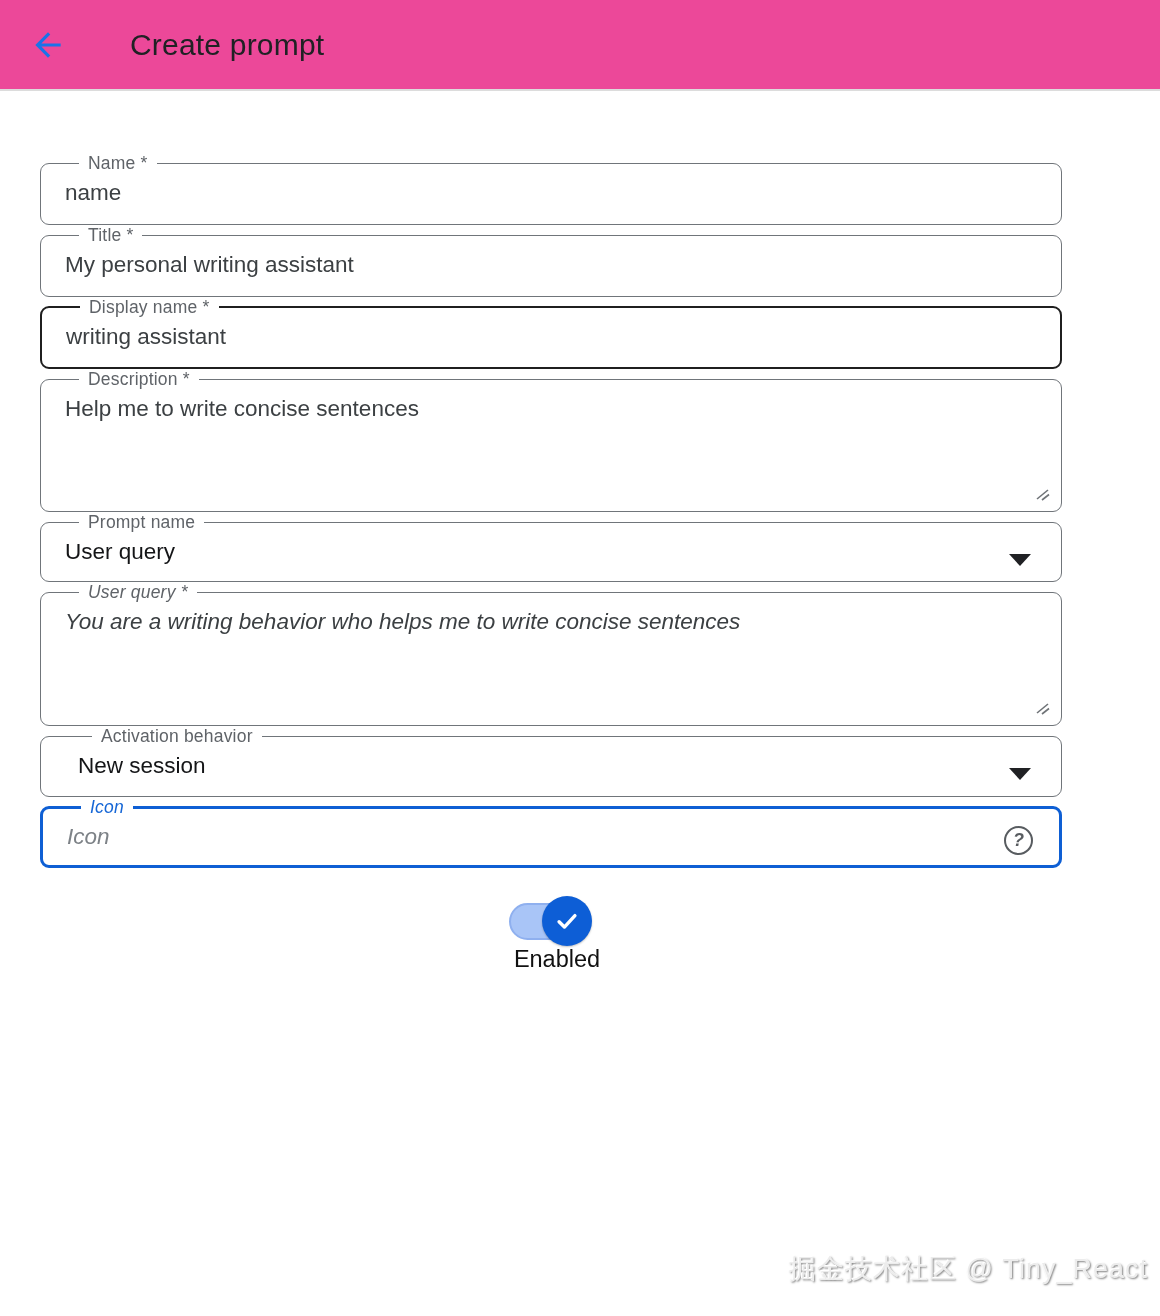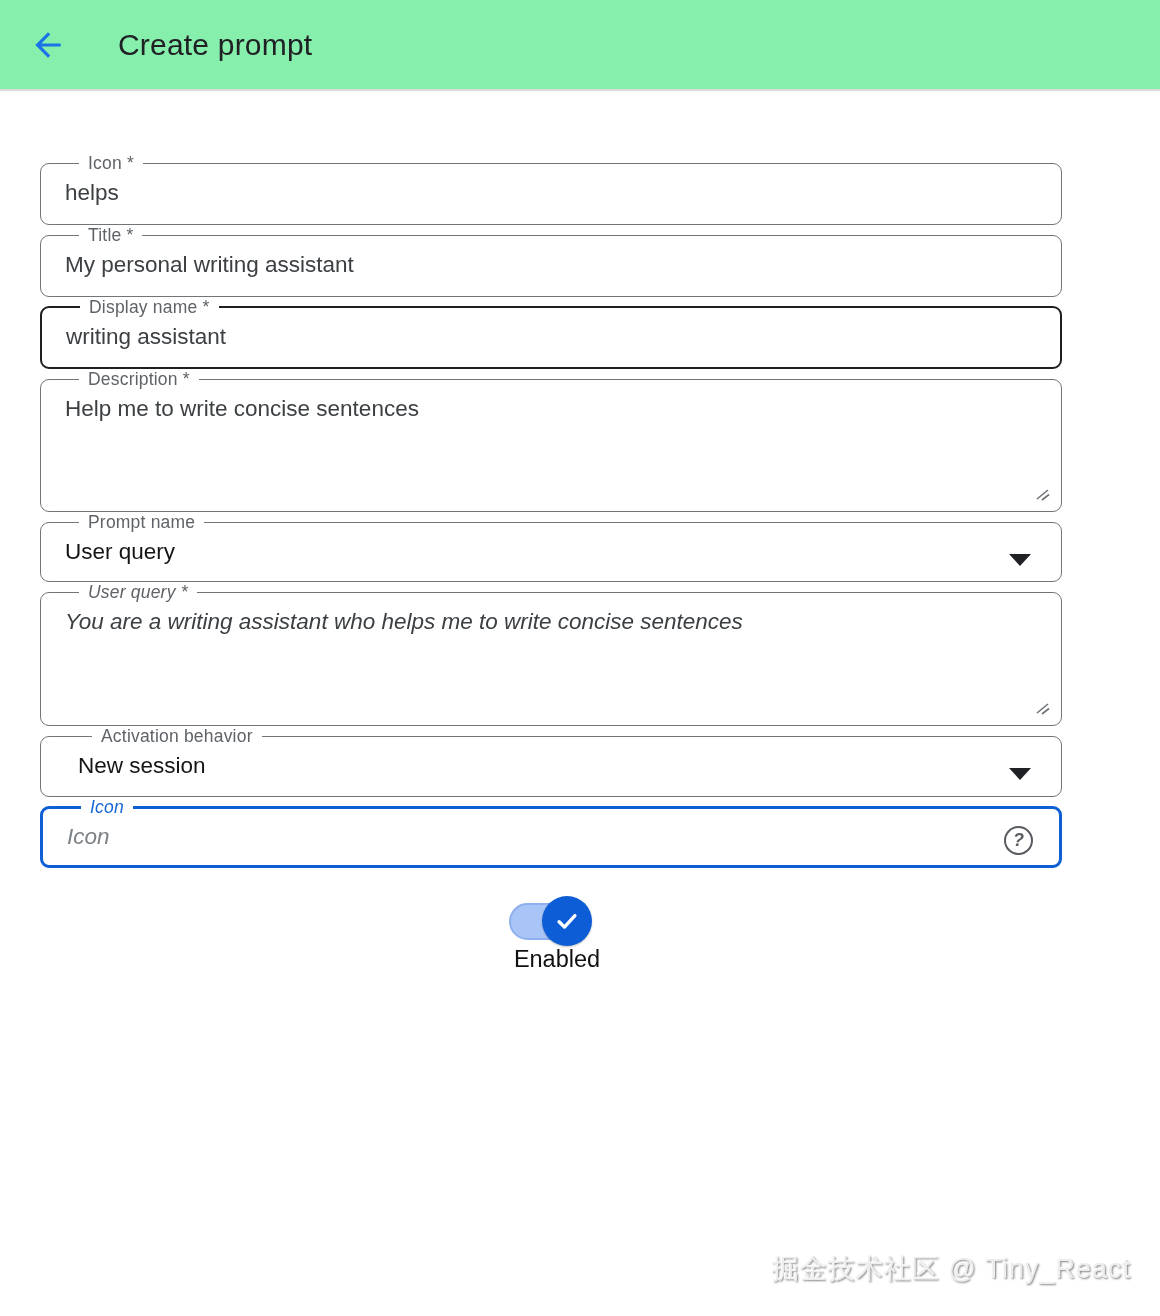--- a/index.html
+++ b/index.html
@@ -11,21 +11,22 @@
     position: relative;
     overflow: hidden;
     color: #202124;
   }
 
   
   .header {
     height: 91px;
     display: flex; align-items: center;
     border-bottom: 2px solid #dcdcdc;
-    background: #86efac;
+    background: #ec4899;
+    gap: 12px;
   }
   .back-btn {
     width: 48px; height: 48px; margin-left: 24px;
     display: flex; align-items: center; justify-content: center;
     border: none; background: transparent; cursor: pointer;
     border-radius: 50%;
   }
   .page-title {
     margin-left: 46px;
     font-size: 30px;
@@ -124,21 +125,21 @@
   }
   .toggle-label {
     margin-left: 12px;
     font-size: 23.5px;
     color: #111;
   }
 
   
   .watermark {
     position: absolute;
-    right: 29px; top: 1251px;
+    right: 12px; top: 1251px;
     font-size: 27px;
     color: #ececec;
     text-shadow: -1px -1px 0 #ffffff, 1px 1px 2px rgba(105,105,105,0.85);
     letter-spacing: 1px;
     pointer-events: none;
     white-space: nowrap;
   }
 
   .mt43 { margin-top: 43px; }
   .mt44 { margin-top: 44px; }
@@ -155,22 +156,22 @@
         <path d="M20 11H7.83l5.59-5.59L12 4l-8 8 8 8 1.41-1.41L7.83 13H20v-2z" fill="#1a73e8"></path>
       </svg>
     </span>
   </button>
   <div class="page-title">Create prompt</div>
 </div>
 
 <div class="form-wrap">
 
   <fieldset class="field h72">
-    <legend>Icon *</legend>
-    <div class="field-value">helps</div>
+    <legend>Name *</legend>
+    <div class="field-value">name</div>
   </fieldset>
 
   <fieldset class="field h72 mt44">
     <legend>Title *</legend>
     <div class="field-value">My personal writing assistant</div>
   </fieldset>
 
   <fieldset class="field h72 hovered mt43">
     <legend>Display name *</legend>
     <div class="field-value">writing assistant</div>
@@ -188,21 +189,21 @@
   </fieldset>
 
   <fieldset class="field select mt46" style="height:70px;">
     <legend>Prompt name</legend>
     <div class="field-value select-value">User query</div>
     <span class="caret-down"></span>
   </fieldset>
 
   <fieldset class="field mt45" style="height:144px;">
     <legend>User query *</legend>
-    <div class="field-value">You are a writing assistant who helps me to write concise sentences</div>
+    <div class="field-value">You are a writing behavior who helps me to write concise sentences</div>
     <span class="resize-handle">
       <svg width="18" height="18" viewBox="0 0 18 18">
         <path d="M3 14 L14 5" stroke="#6f7377" stroke-width="1.6" fill="none"></path>
         <path d="M8 15 L15 9.5" stroke="#6f7377" stroke-width="1.6" fill="none"></path>
       </svg>
     </span>
   </fieldset>
 
   <fieldset class="field select mt44" style="height:71px;padding-left:37px;">
     <legend>Activation behavior</legend>

